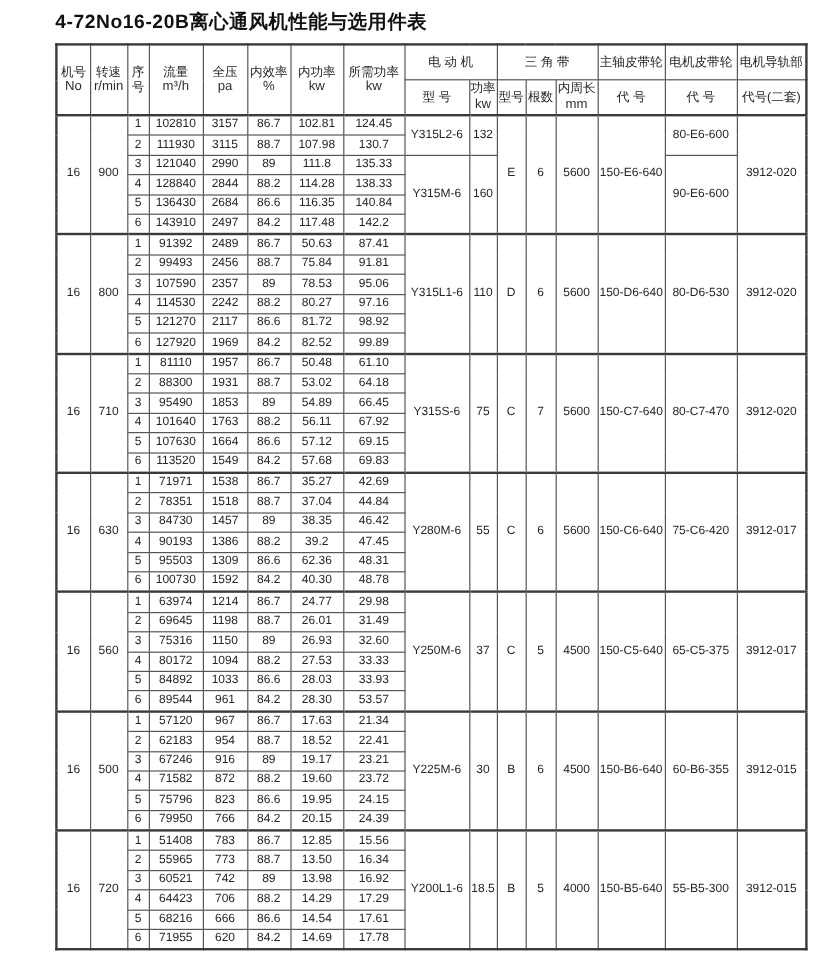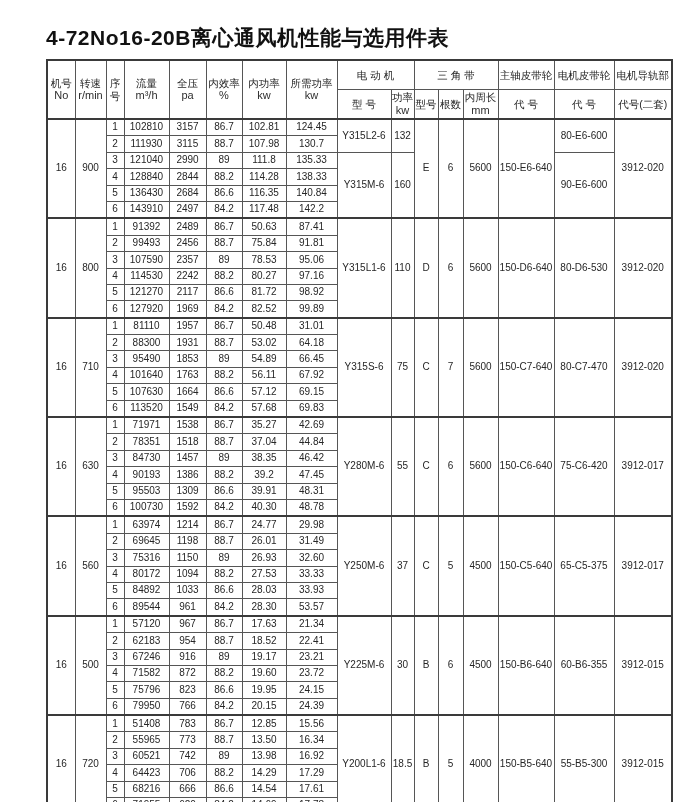--- a/index.html
+++ b/index.html
@@ -4,24 +4,24 @@
 <style>
   html,body{margin:0;padding:0;}
   body{
     width:700px;height:802px;
     background:#ffffff;
     font-family:"Liberation Sans","DejaVu Sans",sans-serif;
     color:#222;
     overflow:hidden;
   }
   .page-title{
-    font-size:21px;
+    font-size:16px;
     font-weight:bold;
     color:#111;
-    padding:24px 0 7px 46px;
+    padding:8px 0 7px 46px;
     letter-spacing:.5px;
     white-space:nowrap;
   }
   table.perf-table{
     border-collapse:collapse;
     table-layout:fixed;
     width:625px;
     margin-left:46px;
     border:2px solid #3a3a3a;
     background:#fff;
@@ -254,21 +254,21 @@
         <td>99.89</td>
       </tr>
       <tr class="group-start">
         <td rowspan="6">16</td>
         <td rowspan="6">710</td>
         <td>1</td>
         <td>81110</td>
         <td>1957</td>
         <td>86.7</td>
         <td>50.48</td>
-        <td>31.01</td>
+        <td>61.10</td>
         <td rowspan="6">Y315S-6</td>
         <td rowspan="6">75</td>
         <td rowspan="6">C</td>
         <td rowspan="6">7</td>
         <td rowspan="6">5600</td>
         <td rowspan="6">150-C7-640</td>
         <td rowspan="6">80-C7-470</td>
         <td rowspan="6">3912-020</td>
       </tr>
       <tr>
@@ -351,21 +351,21 @@
         <td>1386</td>
         <td>88.2</td>
         <td>39.2</td>
         <td>47.45</td>
       </tr>
       <tr>
         <td>5</td>
         <td>95503</td>
         <td>1309</td>
         <td>86.6</td>
-        <td>39.91</td>
+        <td>62.36</td>
         <td>48.31</td>
       </tr>
       <tr>
         <td>6</td>
         <td>100730</td>
         <td>1592</td>
         <td>84.2</td>
         <td>40.30</td>
         <td>48.78</td>
       </tr>

